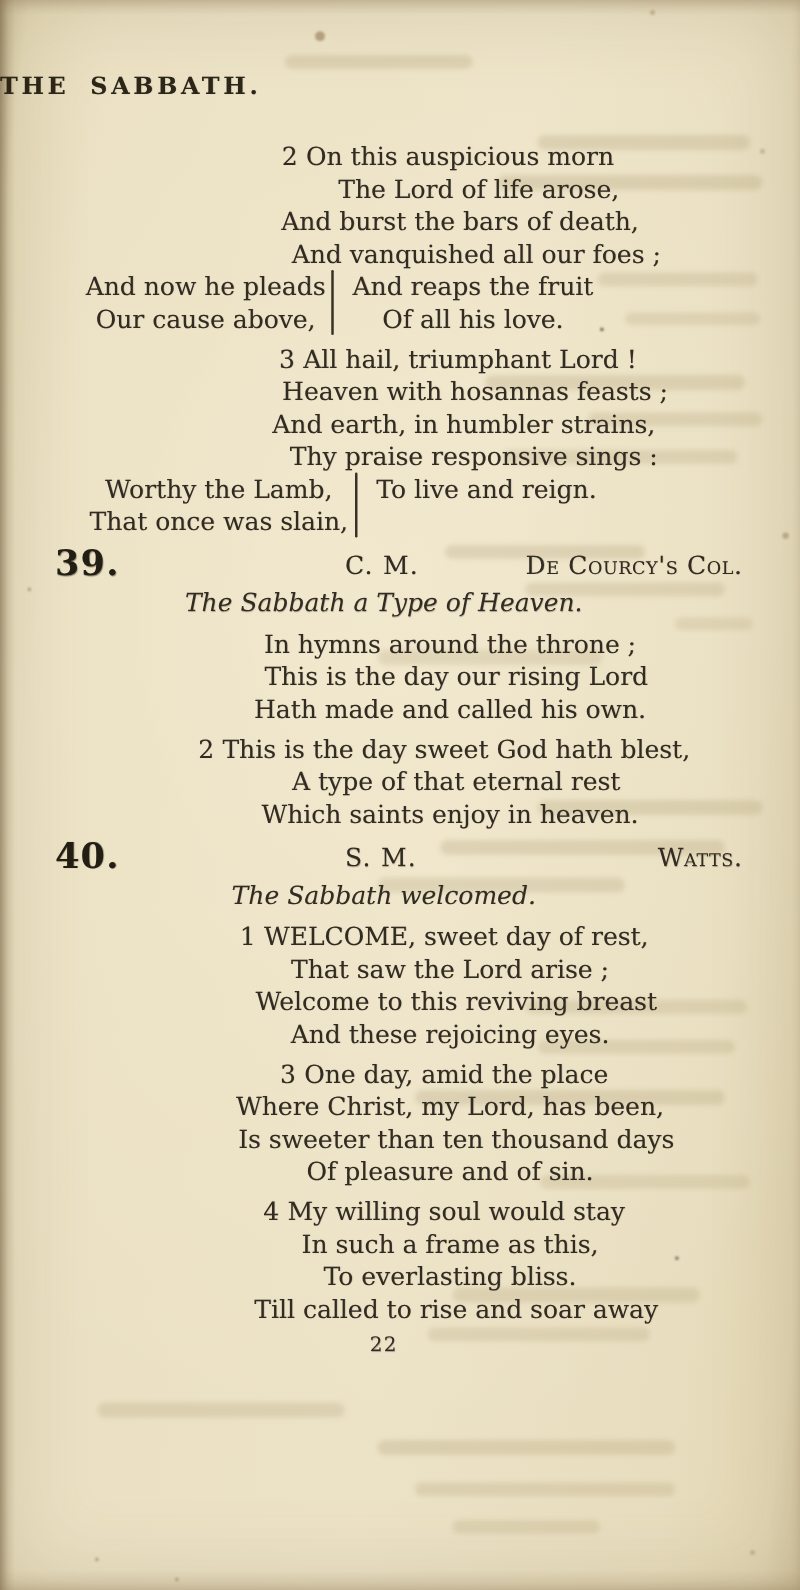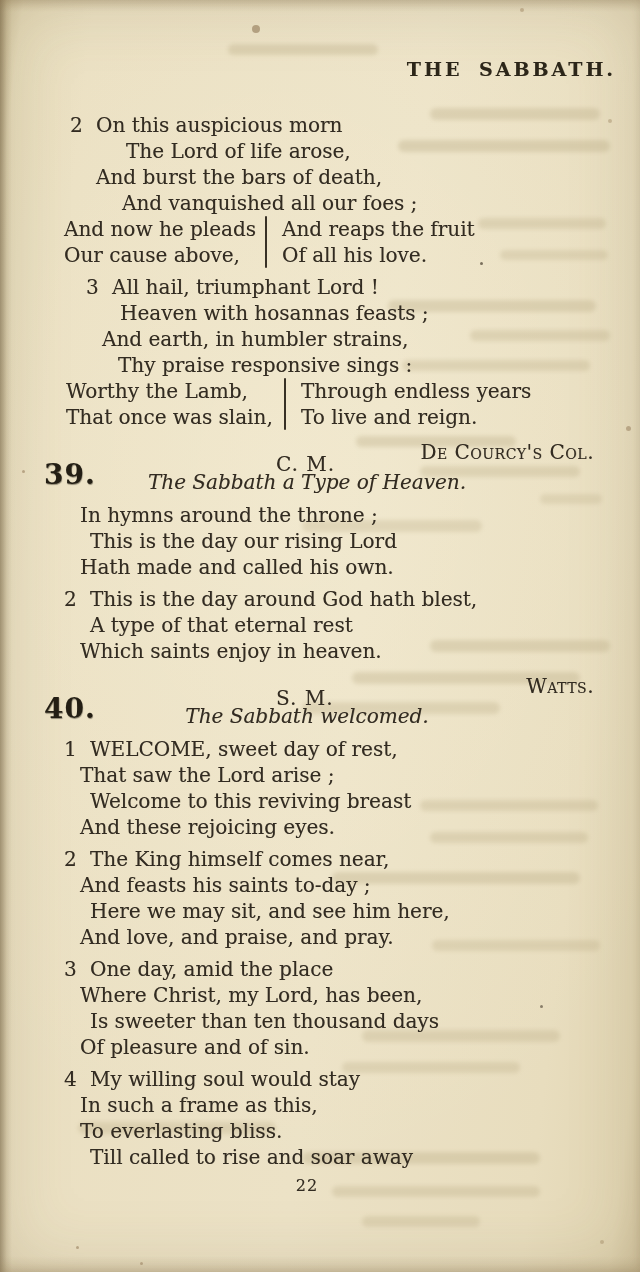--- a/index.html
+++ b/index.html
@@ -28,26 +28,26 @@
   .edge-bottom {
     position: absolute; left: 0; bottom: 0; right: 0; height: 16px;
     background: linear-gradient(to top, rgba(140,118,80,0.22), rgba(140,118,80,0));
   }
   .bt { position: absolute; background: #b3a47c; border-radius: 6px; filter: blur(2.3px); }
   .speck { position: absolute; border-radius: 50%; filter: blur(0.7px); }
 
   .content { position: relative; padding-top: 56px; font-size: 20px; }
 
   .running-head {
-    text-align: right; padding-right: 24px; margin-bottom: 30px;
+    text-align: left; padding-right: 24px; margin-bottom: 30px;
     font-weight: bold; font-size: 19px; line-height: 26px;
     letter-spacing: 3px; word-spacing: 7px; color: #2c2619;
   }
 
-  .line { line-height: 26px; white-space: nowrap; }
+  .line { line-height: 26px; white-space: nowrap; text-align: center; }
   .stanza { margin-bottom: 6px; }
 
   .vnum { display: inline-block; width: 26px; }
 
   .pl64  { padding-left: 64px; }
   .pl70  { padding-left: 70px; }
   .pl86  { padding-left: 86px; }
   .pl90  { padding-left: 90px; }
   .pl96  { padding-left: 96px; }
   .pl102 { padding-left: 102px; }
@@ -59,22 +59,22 @@
 
   .couplet { display: flex; align-items: stretch; }
   .couplet .cdiv { width: 2px; background: #383126; border-radius: 1px; }
   .couplet .colr { padding-left: 15px; }
   .c1 { margin-left: 64px; }
   .c1 .coll { width: 201px; }
   .c2 { margin-left: 66px; }
   .c2 .coll { width: 218px; }
 
   .hymn-head { position: relative; height: 34px; margin: 4px 46px 0 44px; }
-  .hnum { position: absolute; left: 0; top: -2px; font-size: 28px; font-weight: bold; letter-spacing: 1px; color: #231e14; text-shadow: 0.6px 0.6px 0.8px rgba(35,30,20,0.45); margin-top: 24px; }
-  .hmeter { position: absolute; left: 232px; top: 16px; font-size: 20px; letter-spacing: 1px; }
+  .hnum { position: absolute; left: 0; top: -2px; font-size: 28px; font-weight: bold; letter-spacing: 1px; color: #231e14; text-shadow: 0.6px 0.6px 0.8px rgba(35,30,20,0.45); }
+  .hmeter { position: absolute; left: 232px; top: 4px; font-size: 20px; letter-spacing: 1px; }
   .hsource { position: absolute; right: 0; top: 4px; font-size: 20px; }
   .sc { font-variant: small-caps; letter-spacing: 0.5px; }
 
   .hymn-title { height: 24px; line-height: 24px; margin-bottom: 8px; text-align: center; padding-right: 26px; font-style: italic; font-size: 20px; }
 
   .page-number { margin-top: 2px; text-align: center; padding-right: 26px; font-size: 16px; letter-spacing: 1px; }
 </style>
 </head>
 <body>
 
@@ -147,65 +147,58 @@
       <div class="line pl120">Heaven with hosannas feasts ;</div>
       <div class="line pl102">And earth, in humbler strains,</div>
       <div class="line pl118">Thy praise responsive sings :</div>
       <div class="couplet c2">
         <div class="coll">
           <div class="line">Worthy the Lamb,</div>
           <div class="line">That once was slain,</div>
         </div>
         <div class="cdiv"></div>
         <div class="colr">
-          <div class="line">Through endless years</div>
           <div class="line">To live and reign.</div>
         </div>
       </div>
     </div>
 
     <div class="hymn-head">
       <span class="hnum">39.</span>
       <span class="hmeter">C. M.</span>
       <span class="hsource sc">De Courcy's Col.</span>
     </div>
     <div class="hymn-title">The Sabbath a Type of Heaven.</div>
 
     <div class="stanza">
       <div class="line pl116">In hymns around the throne ;</div>
       <div class="line pl90">This is the day our rising Lord</div>
       <div class="line pl116">Hath made and called his own.</div>
     </div>
 
     <div class="stanza">
-      <div class="line pl64"><span class="vnum">2</span><span>This is the day around God hath blest,</span></div>
+      <div class="line pl64"><span class="vnum">2</span><span>This is the day sweet God hath blest,</span></div>
       <div class="line pl90">A type of that eternal rest</div>
       <div class="line pl116">Which saints enjoy in heaven.</div>
     </div>
 
     <div class="hymn-head">
       <span class="hnum">40.</span>
       <span class="hmeter">S. M.</span>
       <span class="hsource sc">Watts.</span>
     </div>
     <div class="hymn-title">The Sabbath welcomed.</div>
 
     <div class="stanza">
       <div class="line pl64"><span class="vnum">1</span><span>WELCOME, sweet day of rest,</span></div>
       <div class="line pl116">That saw the Lord arise ;</div>
       <div class="line pl90">Welcome to this reviving breast</div>
       <div class="line pl116">And these rejoicing eyes.</div>
     </div>
 
-    <div class="stanza">
-      <div class="line pl64"><span class="vnum">2</span><span>The King himself comes near,</span></div>
-      <div class="line pl116">And feasts his saints to-day ;</div>
-      <div class="line pl90">Here we may sit, and see him here,</div>
-      <div class="line pl116">And love, and praise, and pray.</div>
-    </div>
 
     <div class="stanza">
       <div class="line pl64"><span class="vnum">3</span><span>One day, amid the place</span></div>
       <div class="line pl116">Where Christ, my Lord, has been,</div>
       <div class="line pl90">Is sweeter than ten thousand days</div>
       <div class="line pl116">Of pleasure and of sin.</div>
     </div>
 
     <div class="stanza">
       <div class="line pl64"><span class="vnum">4</span><span>My willing soul would stay</span></div>

